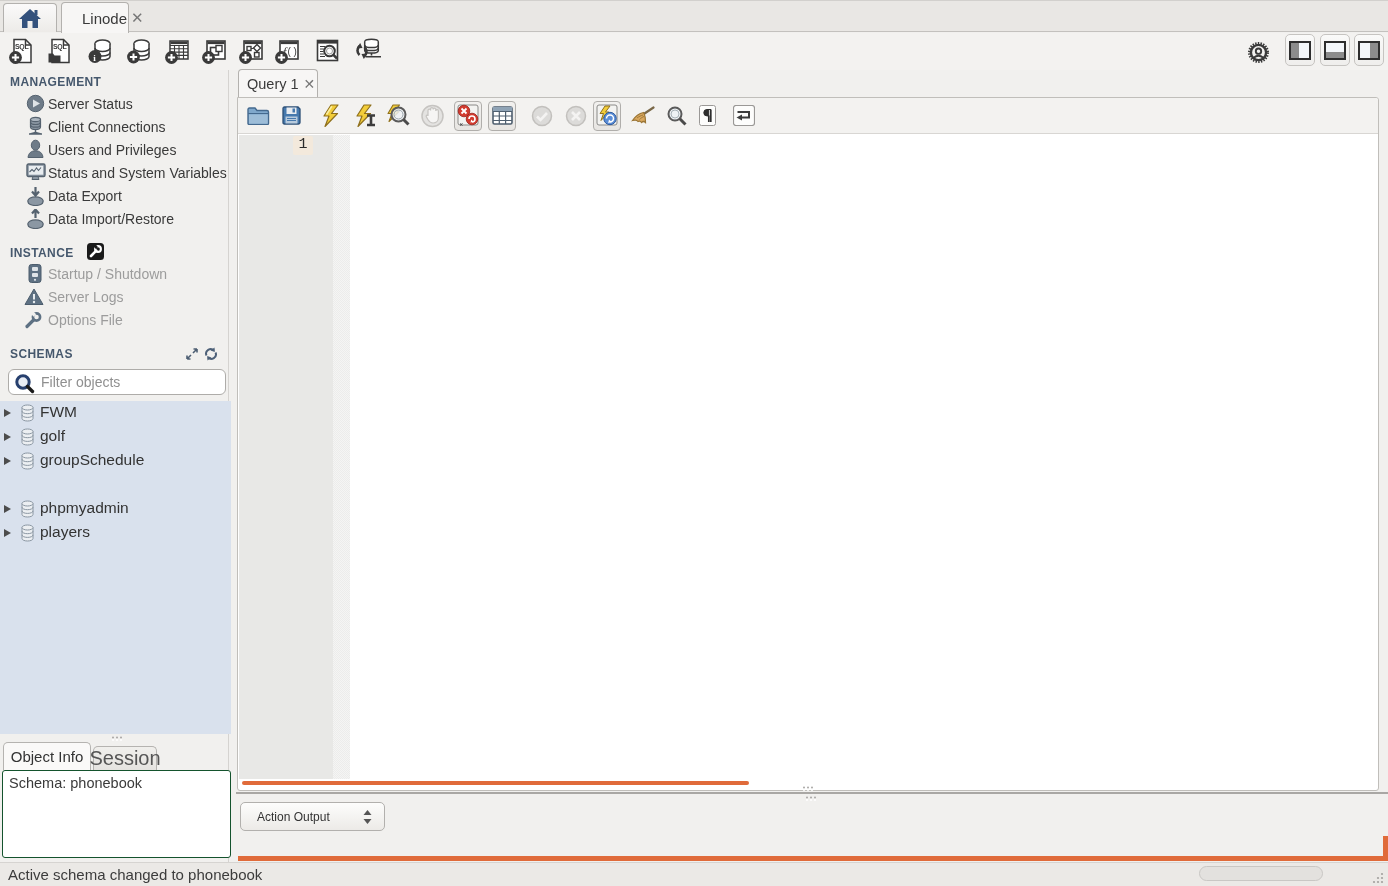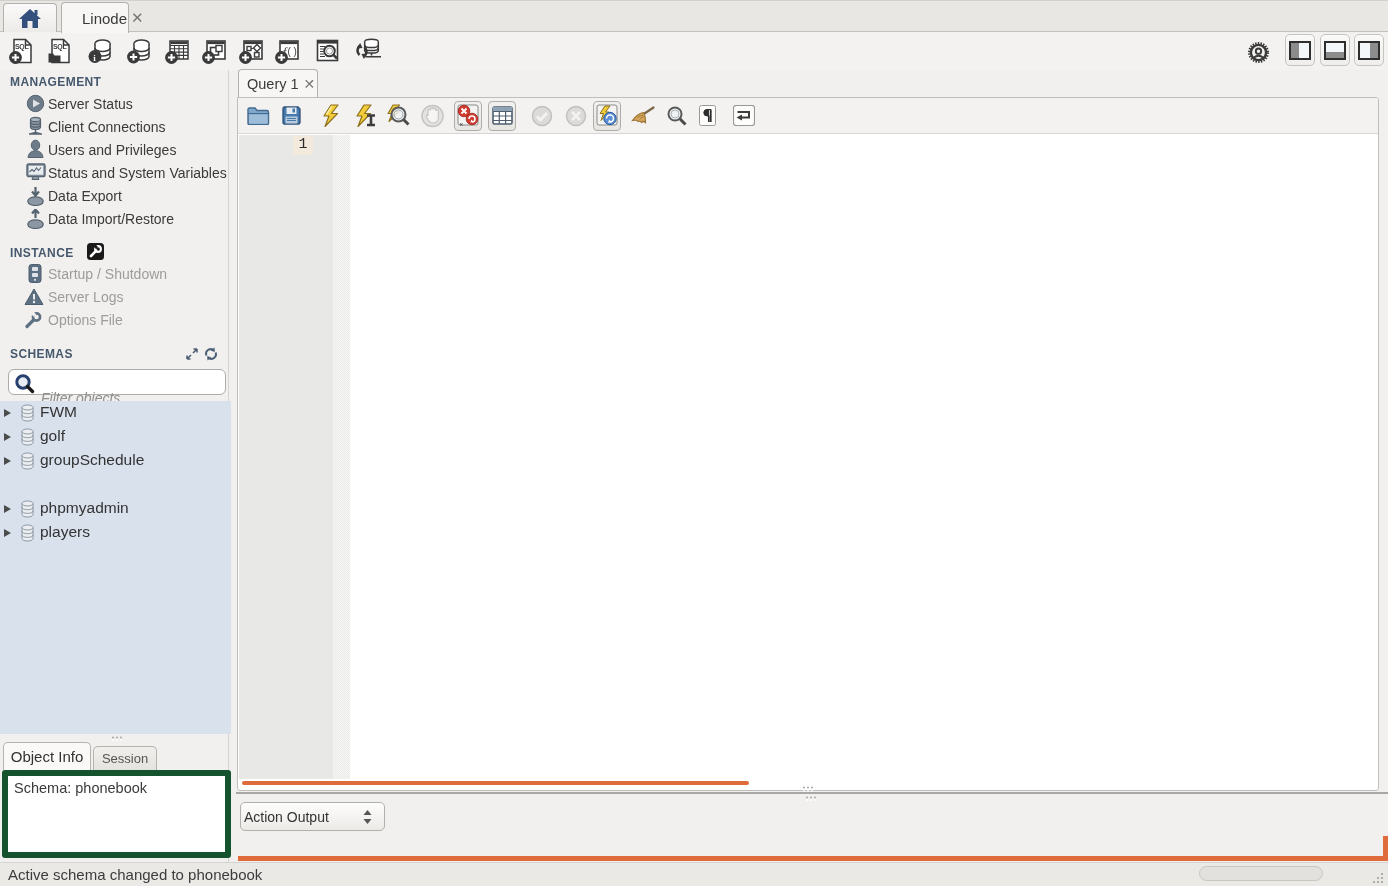--- a/index.html
+++ b/index.html
@@ -22,48 +22,48 @@
 .tglbtn { position:absolute; top:1px; width:30px; height:32px; border:1px solid #c6c4c1; border-radius:5px; background:linear-gradient(#fafaf9,#efeeec); display:flex; align-items:center; justify-content:center; }
 
 
 #sidebar { left:0; top:70px; width:229px; height:792px; background:#f1f0ee; border-right:1px solid #d5d3d0; }
 .shead { position:absolute; left:10px; font-size:12px; font-weight:bold; color:#46586d; letter-spacing:0.4px; }
 .sitem { position:absolute; left:48px; font-size:14px; color:#3a3a3a; white-space:nowrap; }
 .sitem.dis { color:#9c9c9c; }
 .sic { position:absolute; left:26px; }
 
 #filterbox { position:absolute; left:8px; top:299px; width:218px; height:26px; background:#fff; border:1px solid #aeaca9; border-radius:6px; }
-#filterbox .ph { position:absolute; left:32px; top:20px; font-size:14px; color:#8f8f8f;font-style:italic; }
+#filterbox .ph { position:absolute; left:32px; top:4px; font-size:14px; color:#8f8f8f; }
 
 #tree { position:absolute; left:0px; top:331px; width:231px; height:333px; background:#d9e1ed; }
 .trow { position:absolute; left:0; width:231px; height:24px; }
 .trow .lbl { position:absolute; left:40px; top:2px; font-size:15.5px; color:#333; }
 .trow.sel { background:#e2703a; }
 .trow.sel .lbl { color:#fff; font-weight:bold; }
 .exp { position:absolute; left:4px; top:8px; width:0; height:0; border-left:7px solid #4c4c4c; border-top:4.5px solid transparent; border-bottom:4.5px solid transparent; }
 
 #lgrip { position:absolute; left:111px; top:666px; width:12px; height:5px; }
 #oitab { position:absolute; left:3px; top:672px; width:88px; height:28px; background:#faf9f8; border:1px solid #b5b3b0; border-bottom:none; border-radius:5px 5px 0 0; font-size:15px; color:#333; display:flex; align-items:center; justify-content:center; }
-#sestab { position:absolute; left:93px; top:676px; width:64px; height:24px; background:linear-gradient(#f0efec,#e5e3e0); border:1px solid #b5b3b0; border-bottom:none; border-radius:5px 5px 0 0; font-size:13px; color:#555; display:flex; align-items:center; justify-content:center; }
-#infopanel { position:absolute; left:2px; top:700px; width:229px; height:88px; background:#fff; border:6px solid #14532d; border-radius:3px; }
+#sestab { position:absolute; left:93px; top:676px; width:64px; height:24px; background:linear-gradient(#f0efec,#e5e3e0); border:1px solid #b5b3b0; border-bottom:none; border-radius:5px 5px 0 0; font-size:20px; color:#555; display:flex; align-items:center; justify-content:center; }
+#infopanel { position:absolute; left:2px; top:700px; width:229px; height:88px; background:#fff; border:1px solid #14532d; border-radius:3px; }
 #infopanel .t { position:absolute; left:6px; top:4px; font-size:14.5px; color:#3a3a3a; }
 
 
 #qtab { left:238px; top:69px; width:80px; white-space:nowrap; height:28px; background:#f7f6f5; border:1px solid #b3b1ae; border-bottom:none; border-radius:4px 4px 0 0; display:flex; align-items:center; padding-left:8px; font-size:14.5px; color:#3a3a3a; }
 #qtab .x { margin-left:5px; color:#777; font-size:14px; }
 #qpanel { left:237px; top:97px; width:1142px; height:694px; background:#fff; border:1px solid #c0beba; border-radius:0 3px 3px 3px; }
 #qtb { position:absolute; left:0; top:0; width:1140px; height:36px; background:#f3f2f0; border-bottom:1px solid #d8d6d3; border-radius:0 3px 0 0; }
 .qi { position:absolute; top:6px; }
 #gutter { position:absolute; left:1px; top:37px; width:94px; height:644px; background:#e8e8e6; }
 #foldm { position:absolute; left:95px; top:37px; width:17px; height:644px; background-image:conic-gradient(#f5f5f4 25%, #ececeb 0 50%, #f5f5f4 0 75%, #ececeb 0); background-size:2px 2px; }
 #lnum { position:absolute; left:55px; top:38px; width:20px; height:19px; font-family:"Liberation Mono",monospace; font-size:15px; color:#2b2b2b; text-align:center; background:#f3e9dc; border-radius:2px; }
 #hsb { position:absolute; left:4px; top:683px; width:507px; height:4px; background:#e06b3a; border-radius:2px; }
 
 
-#aocombo { left:240px; top:802px; width:145px; height:29px; background:linear-gradient(#fdfdfc,#eceae7); border:1px solid #b2b0ad; border-radius:5px; font-size:14px; color:#333; display:flex; align-items:center; padding-left:3px; }
+#aocombo { left:240px; top:802px; width:145px; height:29px; background:linear-gradient(#fdfdfc,#eceae7); border:1px solid #b2b0ad; border-radius:5px; font-size:12px; color:#333; display:flex; align-items:center; padding-left:16px; }
 #aohdr { left:238px; top:835px; width:1150px; height:21px; background:linear-gradient(#fbfbfa,#f1f0ee); border-top:1px solid #d9d7d4; border-bottom:1px solid #cfcdca; }
 .hcol { position:absolute; top:2px; font-size:14px; color:#3a3a3a; }
 .hsep { position:absolute; top:1px; width:1px; height:18px; background:#d8d6d3; }
 #aosb { left:238px; top:856px; width:1150px; height:5px; background:#e06b3a; }
 #aovsb { left:1383px; top:836px; width:5px; height:20px; background:#e06b3a; }
 
 
 #statusbar { left:0; top:862px; width:1388px; height:24px; background:#ebe9e6; border-top:1px solid #d6d4d1; }
 #statusbar .msg { position:absolute; left:8px; top:3px; font-size:15px; color:#3c3c3c; }
 #sbpill { position:absolute; left:1199px; top:3px; width:124px; height:15px; background:#e3e1de; border:1px solid #c9c7c4; border-radius:8px; }

